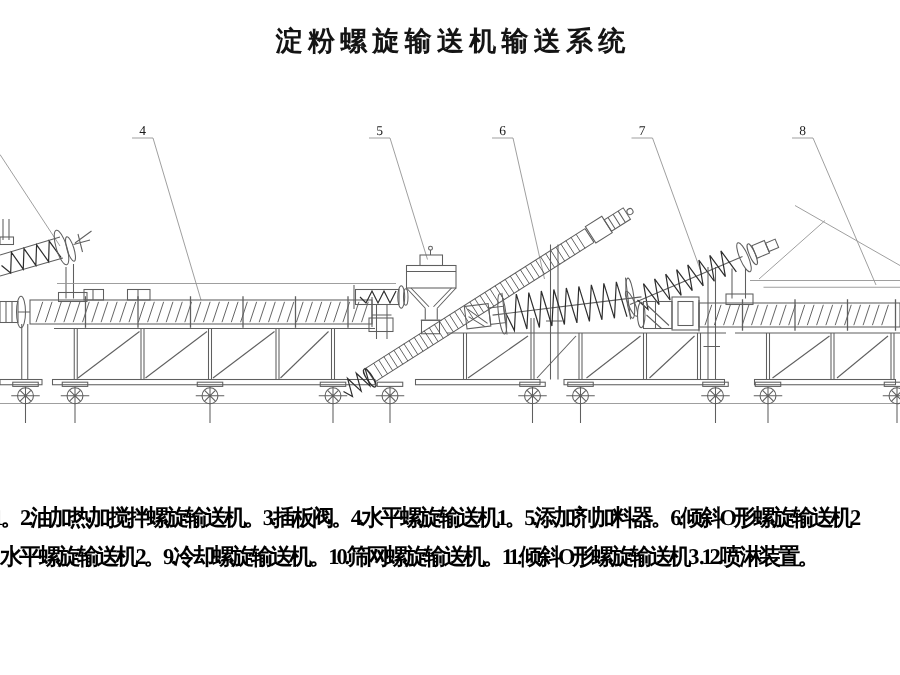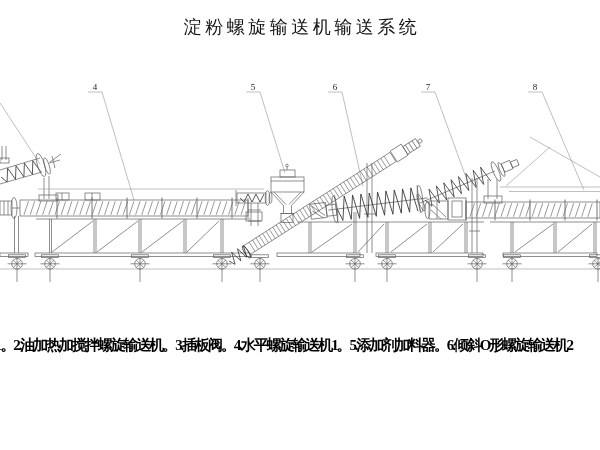--- a/index.html
+++ b/index.html
@@ -1,19 +1,19 @@
 <!DOCTYPE html>
 <html><head>
 <meta charset="utf-8">
 <style>
   html,body{margin:0;padding:0;background:#fff;}
   .screen{position:relative;width:600px;height:450px;background:#ffffff;overflow:hidden;
           font-family:"Liberation Serif",serif;}
   .title{position:absolute;left:0;right:0;top:15px;text-align:center;font-size:18px;
-         font-weight:normal;color:#141414;white-space:nowrap;letter-spacing:-0.5px;}
+         font-weight:bold;color:#141414;white-space:nowrap;letter-spacing:-0.5px;}
   .cap{position:absolute;white-space:nowrap;font-size:15px;font-weight:bold;color:#000;
        letter-spacing:-2.1px;}
   .cap1{left:-5px;top:336px;}
   .cap2{left:0px;top:362px;}
   svg.diagram{position:absolute;left:0;top:0;}
   .diagram path,.diagram rect,.diagram ellipse,.diagram circle{fill:none;stroke:#5f5f5f;stroke-width:0.7;}
   .diagram .dk{stroke:#2e2e2e;stroke-width:0.8;}
   .diagram .md{stroke:#444;stroke-width:0.55;}
   .diagram .lt{stroke:#949494;stroke-width:0.6;}
   .diagram .th{stroke-width:0.85;}
@@ -232,13 +232,14 @@
       <rect x="448" y="198" width="18" height="22"></rect>
       <rect x="452" y="201" width="10" height="16"></rect>
       <rect x="429" y="201" width="19" height="18"></rect>
       <path d="M431,203 L446,217 M431,210 L441,219 M437,201 V219"></path>
       <ellipse cx="427.5" cy="210" rx="2.5" ry="8.5"></ellipse>
       <path d="M472,178 V253 M477,178 V253 M469,231 H480"></path>
     </g>
   </svg>
 
   <div class="cap cap1">1。2.油加热加搅拌螺旋输送机。3.插板阀。4.水平螺旋输送机1。5.添加剂加料器。6.倾斜O形螺旋输送机2</div>
+  <div class="cap cap2">水平螺旋输送机2。9.冷却螺旋输送机。10.筛网螺旋输送机。11.倾斜O形螺旋输送机3 .12.喷淋装置。</div>
 </div>
 
 </body></html>

